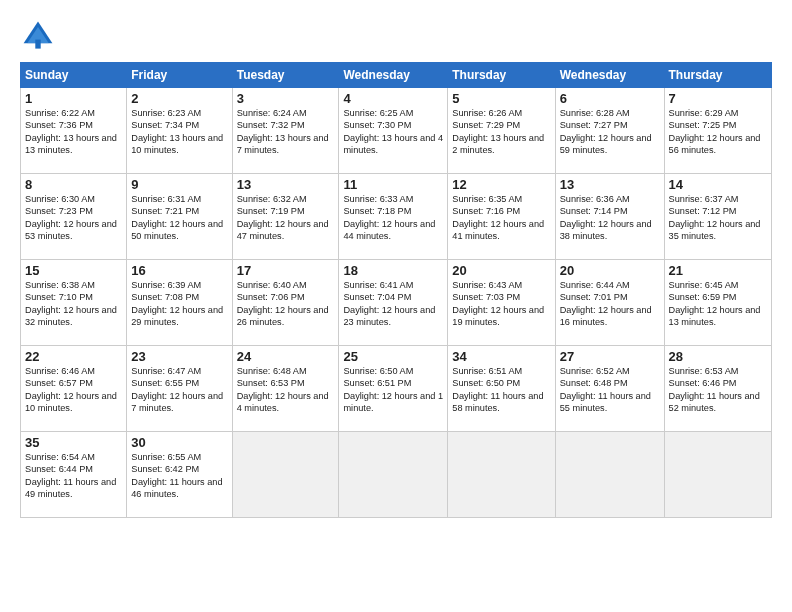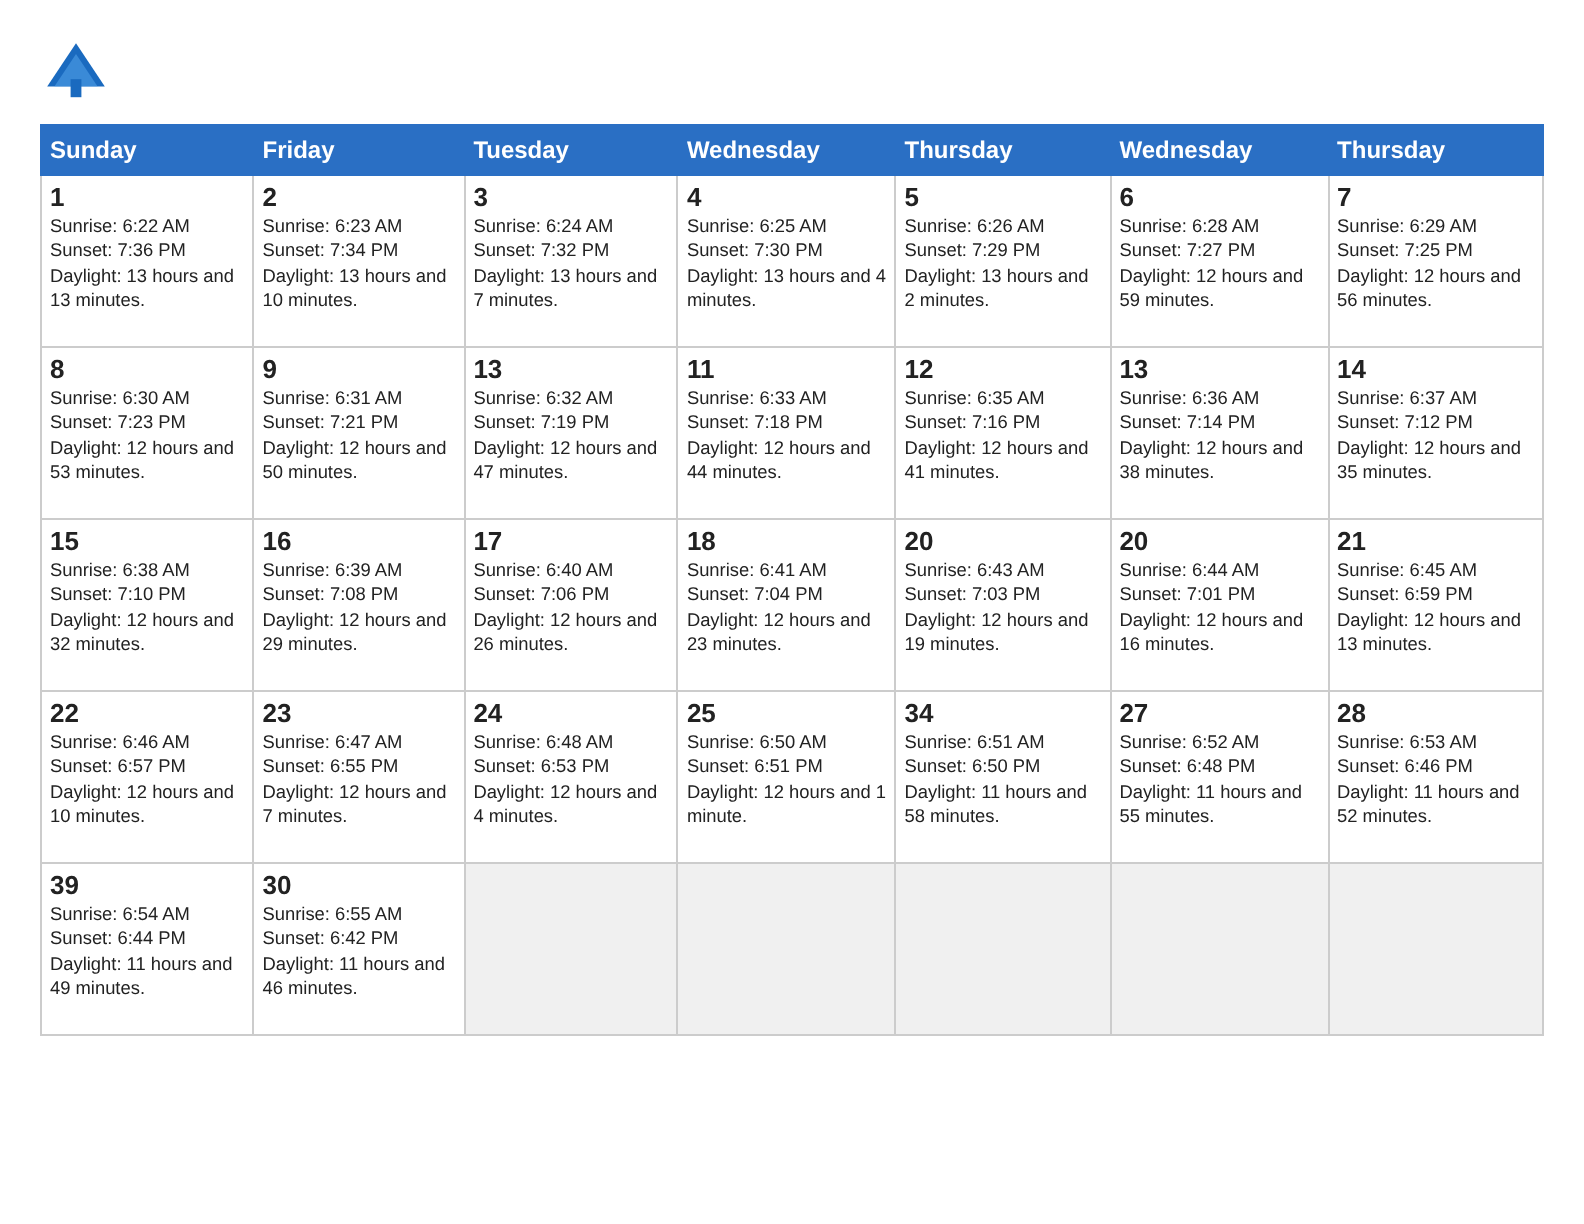--- a/index.html
+++ b/index.html
@@ -238,21 +238,21 @@
     <span class="day-num">27</span>
     <div class="day-info">Sunrise: 6:52 AM<br>Sunset: 6:48 PM<br>Daylight: 11 hours and 55 minutes.</div>
   </td>
           <td>
     <span class="day-num">28</span>
     <div class="day-info">Sunrise: 6:53 AM<br>Sunset: 6:46 PM<br>Daylight: 11 hours and 52 minutes.</div>
   </td>
         </tr>
         <tr>
           <td>
-    <span class="day-num">39</span>
+    <span class="day-num">35</span>
     <div class="day-info">Sunrise: 6:54 AM<br>Sunset: 6:44 PM<br>Daylight: 11 hours and 49 minutes.</div>
   </td>
           <td>
     <span class="day-num">30</span>
     <div class="day-info">Sunrise: 6:55 AM<br>Sunset: 6:42 PM<br>Daylight: 11 hours and 46 minutes.</div>
   </td>
           <td class="empty"></td>
           <td class="empty"></td>
           <td class="empty"></td>
           <td class="empty"></td>

